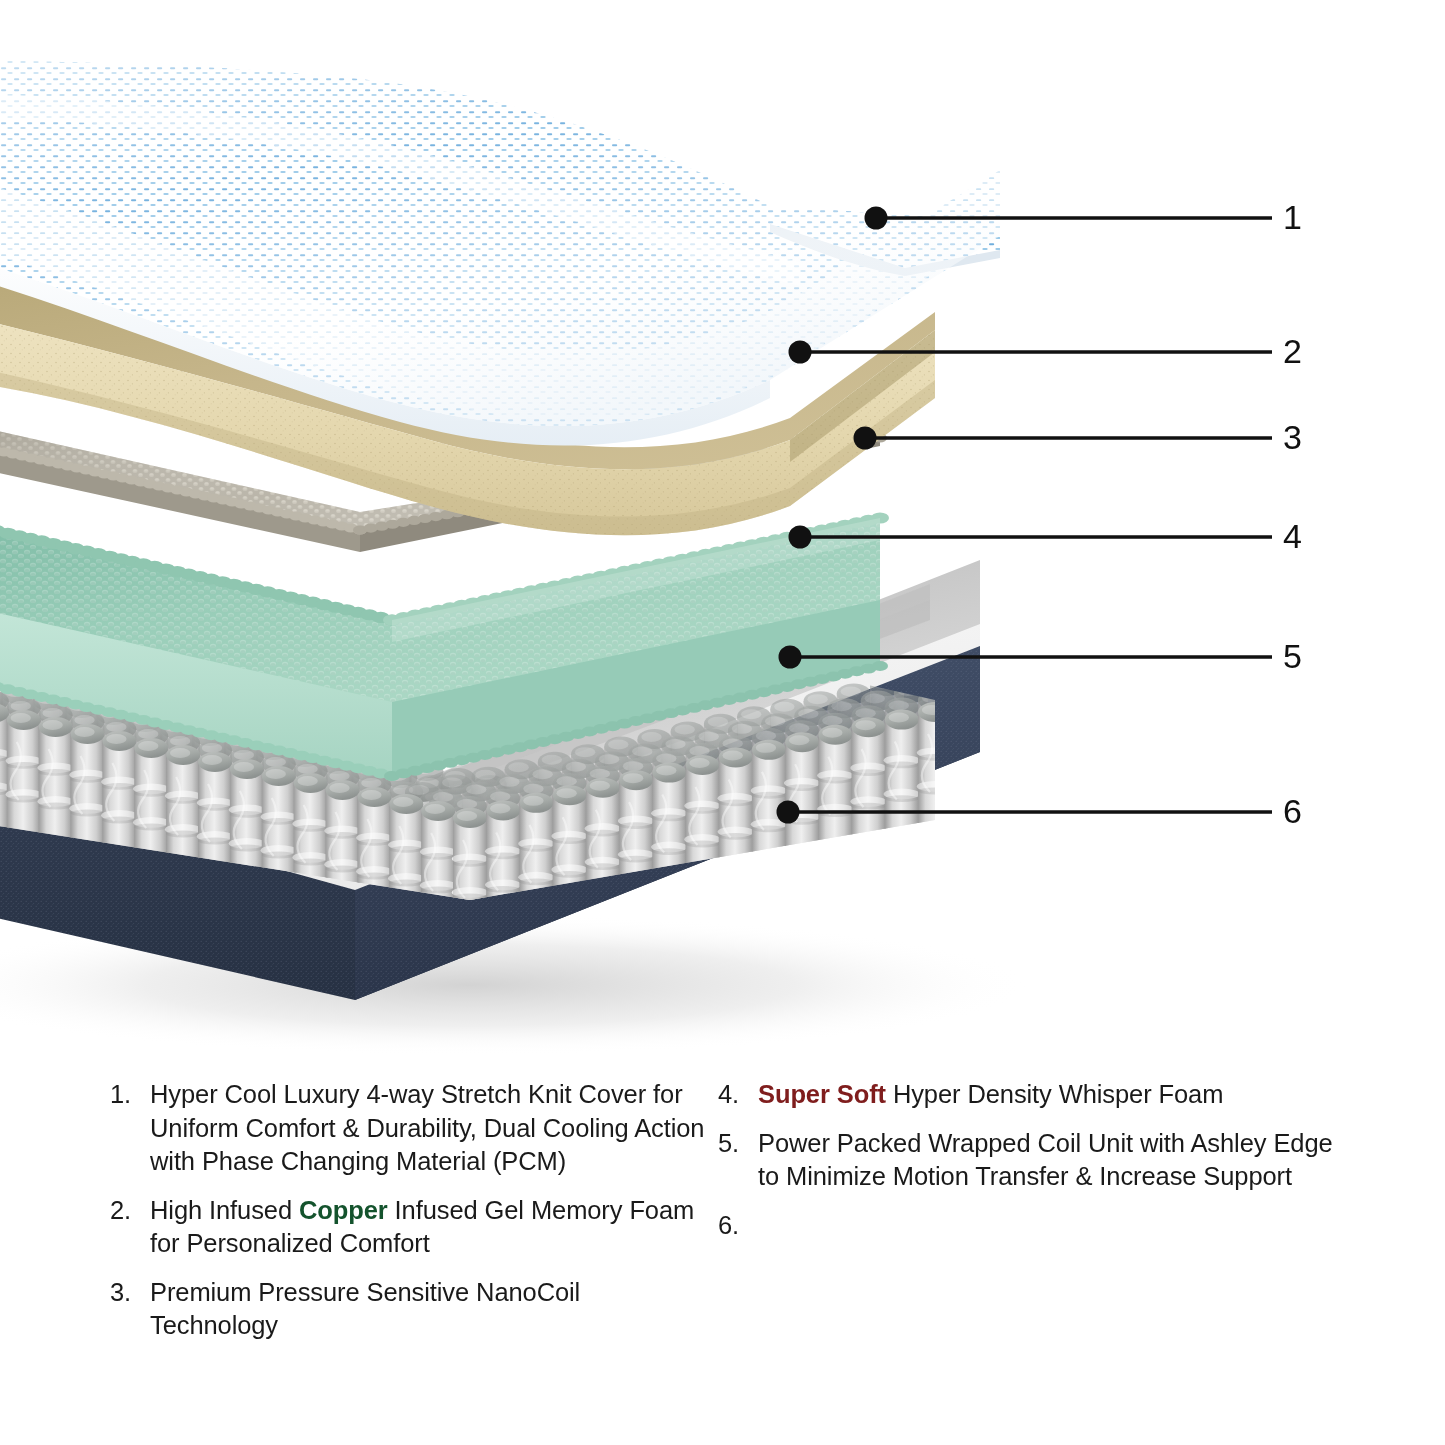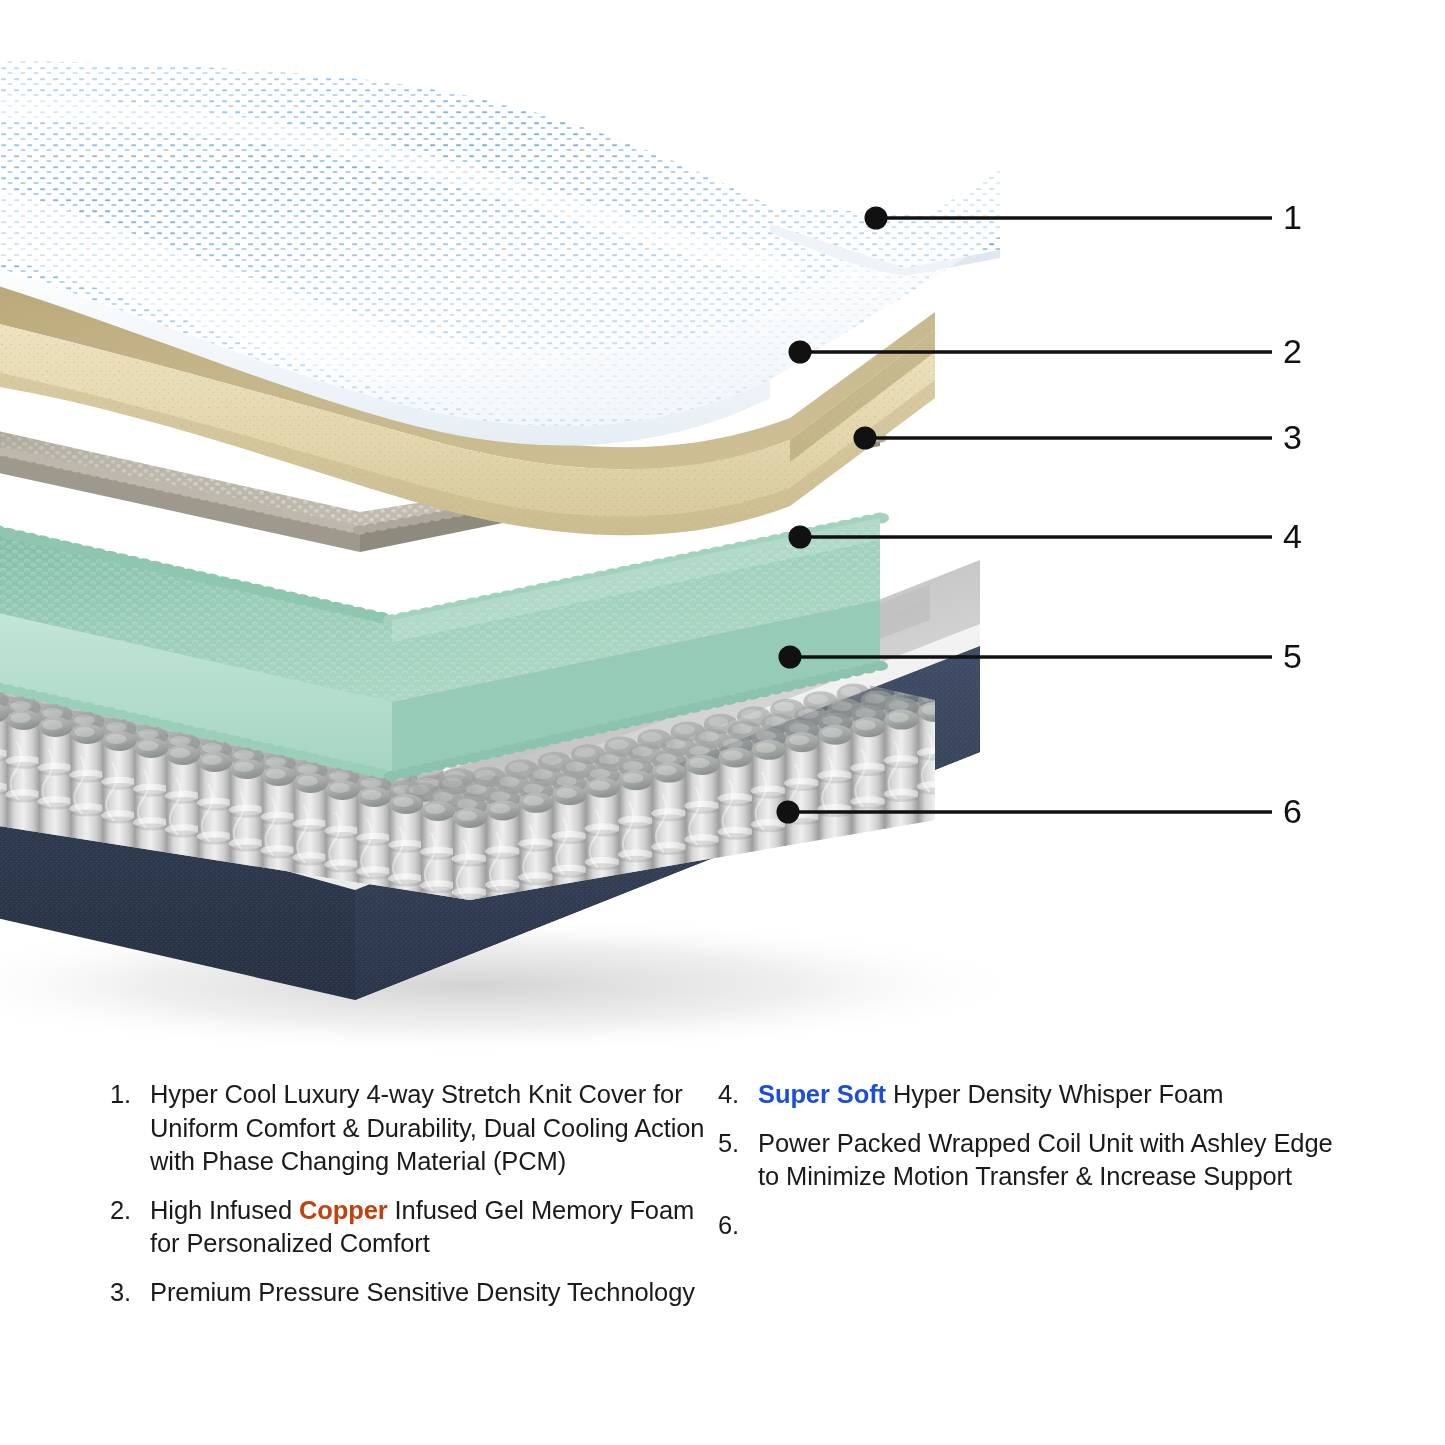--- a/index.html
+++ b/index.html
@@ -49,22 +49,22 @@
   .legend-num{
     position:absolute;
     left:0;top:0;
     width:34px;
     text-align:left;
     font-size:25.5px;
     line-height:33.5px;
     color:#1a1a1a;
   }
   .legend-text{display:inline;}
-  .em-copper{color:#c2410c;font-weight:bold;}
-  .em-bold{font-weight:bold;color:#1d4ed8;}
+  .em-copper{color:#14532d;font-weight:bold;}
+  .em-bold{font-weight:bold;color:#7f1d1d;}
 </style>
 </head>
 <body>
 
 <div id="stage">
 
   <div id="illustration">
     <svg width="1445" height="1060" viewBox="0 0 1445 1060" xmlns="http://www.w3.org/2000/svg">
       <defs>
 
@@ -1925,21 +1925,21 @@
     <div class="callout-num" style="left:1283px;top:420px;">3</div>
     <div class="callout-num" style="left:1283px;top:519px;">4</div>
     <div class="callout-num" style="left:1283px;top:639px;">5</div>
     <div class="callout-num" style="left:1283px;top:794px;">6</div>
   </div>
 
   <div id="legend">
     <div class="legend-col" id="legend-col-left">
         <div class="legend-item"><span class="legend-num">1.</span><span class="legend-text"><span>Hyper Cool Luxury 4-way Stretch Knit Cover for Uniform Comfort &amp; Durability, Dual Cooling Action with Phase Changing Material (PCM)</span></span></div>
         <div class="legend-item"><span class="legend-num">2.</span><span class="legend-text"><span>High Infused </span><span class="em-copper">Copper</span><span> Infused Gel Memory Foam for Personalized Comfort</span></span></div>
-        <div class="legend-item"><span class="legend-num">3.</span><span class="legend-text"><span>Premium Pressure Sensitive Density Technology</span></span></div>
+        <div class="legend-item"><span class="legend-num">3.</span><span class="legend-text"><span>Premium Pressure Sensitive NanoCoil Technology</span></span></div>
       </div>
     <div class="legend-col" id="legend-col-right">
         <div class="legend-item"><span class="legend-num">4.</span><span class="legend-text"><span class="em-bold">Super Soft</span><span> Hyper Density Whisper Foam</span></span></div>
         <div class="legend-item"><span class="legend-num">5.</span><span class="legend-text"><span>Power Packed Wrapped Coil Unit with Ashley Edge to Minimize Motion Transfer &amp; Increase Support</span></span></div>
         <div class="legend-item"><span class="legend-num">6.</span></div>
       </div>
   </div>
 
 </div>
 

